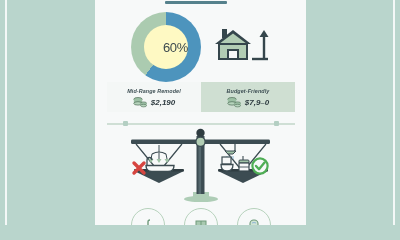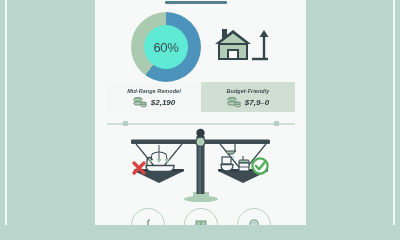--- a/index.html
+++ b/index.html
@@ -26,22 +26,22 @@
     position:absolute; left:70px; top:1px; width:62px; height:3px;
     background:#55818c; border-radius:1px;
   }
 
   
   .donut-wrap { position:absolute; left:36px; top:12px; width:70px; height:70px; }
   .donut { width:70px; height:70px; border-radius:50%;
     background:conic-gradient(#4d94bd 0deg 216deg, #abcbb0 216deg 360deg); }
   .donut-hole {
     position:absolute; left:13px; top:13px; width:44px; height:44px;
-    border-radius:50%; background:#5eead4;
-    display:flex; align-items:center; justify-content:center;
+    border-radius:50%; background:#fef9c3;
+    display:flex; align-items:center; justify-content:flex-end;
   }
   .donut-pct { font-size:13px; color:#3d4a4f; letter-spacing:-0.3px; }
 
   
   .house-icon { position:absolute; left:117px; top:25px; width:58px; height:42px; }
 
   
   .panels { position:absolute; left:12px; top:82px; width:188px; height:30px; display:flex; }
   .panel { flex:1; display:flex; flex-direction:column; align-items:center;
            justify-content:center; padding-top:1px;font-style:italic; }

